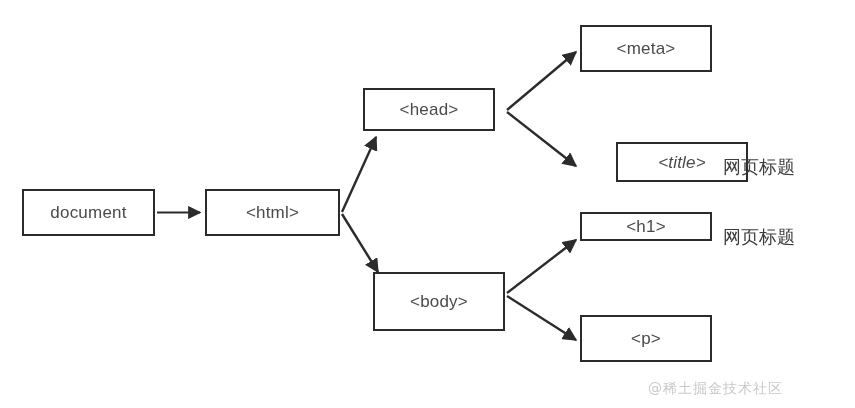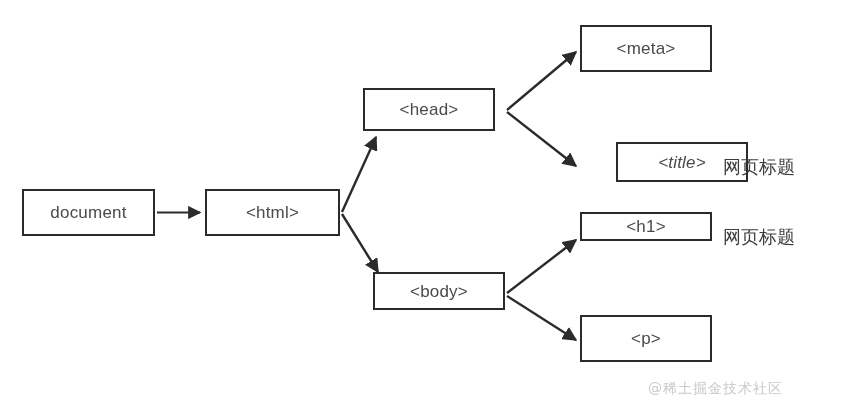--- a/index.html
+++ b/index.html
@@ -94,21 +94,21 @@
   </div>
 
   <div class="node" style="left:22px; top:189px; width:133px; height:47px;">
     <span class="node-label">document</span>
   </div>
 
   <div class="node" style="left:363px; top:88px; width:132px; height:43px;text-align:center;">
     <span class="node-label">&lt;head&gt;</span>
   </div>
 
-  <div class="node" style="left:373px; top:272px; width:132px; height:38px;">
+  <div class="node" style="left:373px; top:272px; width:132px; height:59px;">
     <span class="node-label">&lt;body&gt;</span>
   </div>
 
   <div class="node" style="left:580px; top:25px; width:132px; height:47px;">
     <span class="node-label">&lt;meta&gt;</span>
   </div>
 
   <div class="node" style="left:616px; top:142px; width:132px; height:40px;font-style:italic;">
     <span class="node-label">&lt;title&gt;</span>
   </div>

